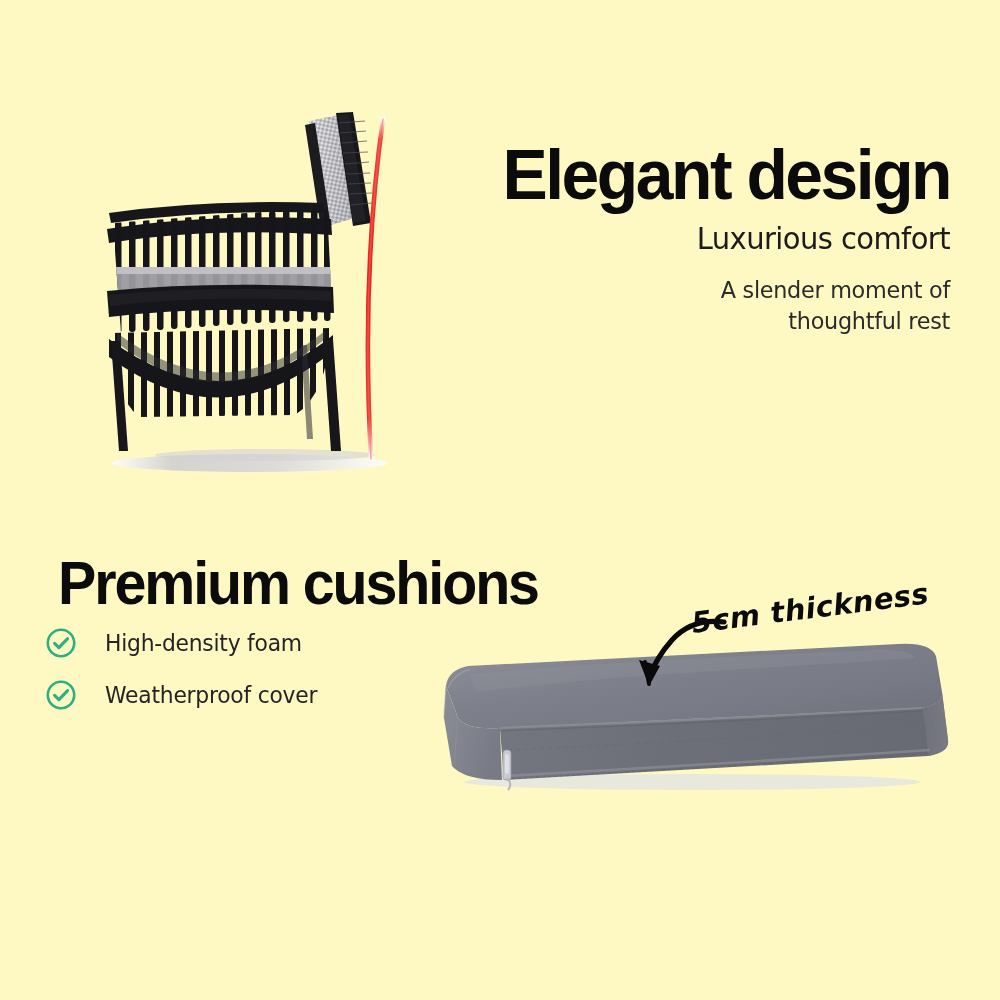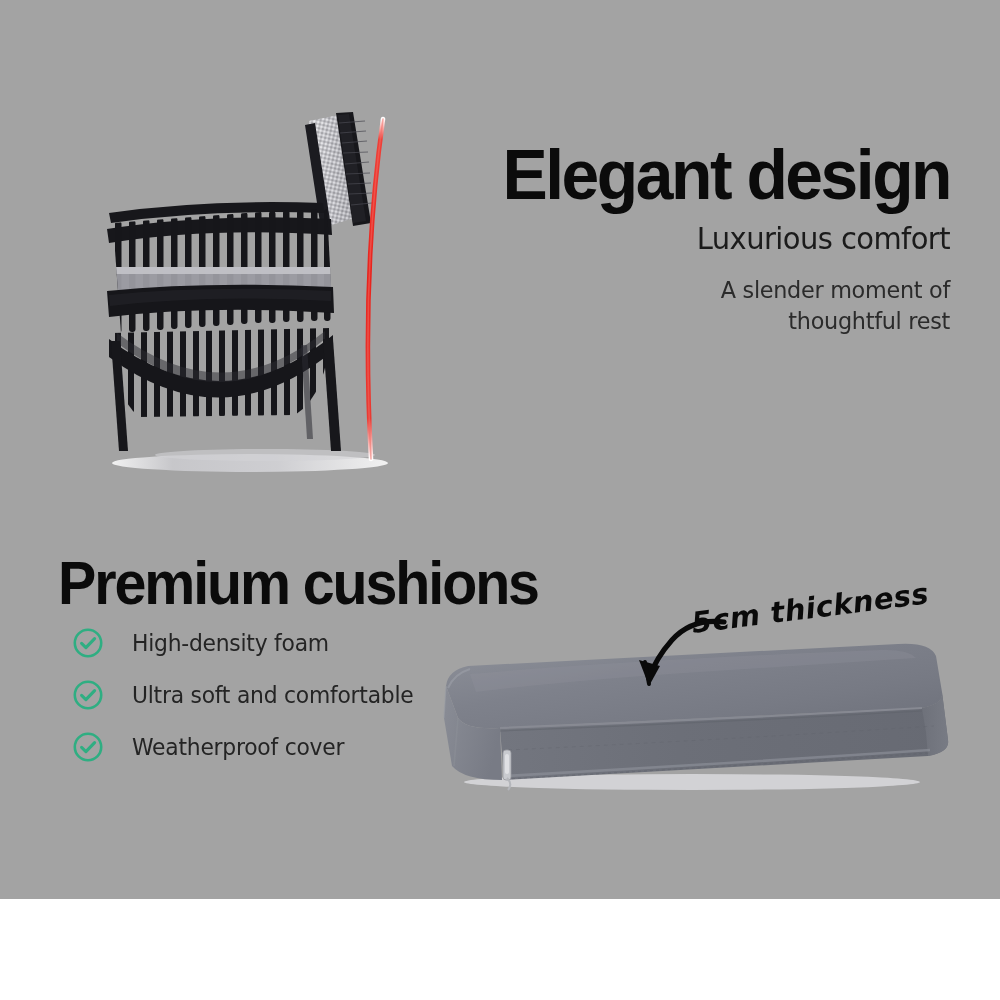--- a/index.html
+++ b/index.html
@@ -6,22 +6,22 @@
     margin: 0;
     padding: 0;
     background: #ffffff;
   }
   body {
     font-family: "Liberation Sans", sans-serif;
   }
   #page {
     position: relative;
     width: 1000px;
-    height: 899px;
-    background: #a3a3a3;
+    height: 1000px;
+    background: #fef9c3;
     overflow: hidden;
   }
 
   
   #hero-text {
     position: absolute;
     left: 430px;
     top: 140px;
     width: 520px;
     text-align: right;
@@ -80,21 +80,21 @@
     letter-spacing: -2.2px;
     color: #0b0b0b;
     transform: scaleX(0.94);
     transform-origin: left center;
     white-space: nowrap;
   }
 
   
   #feature-list {
     position: absolute;
-    left: 72px;
+    left: 45px;
     top: 617px;
     width: 420px;
   }
   .feature-row {
     display: flex;
     align-items: center;
     height: 52px;
     margin-bottom: 0px;
   }
   .feature-check {
@@ -289,29 +289,20 @@
     <div class="feature-row">
       <span class="feature-check">
         <svg viewBox="0 0 32 32" width="32" height="32">
           <circle cx="16" cy="16" r="13.2" fill="none" stroke="#2fae82" stroke-width="2.6"></circle>
           <path d="M9.6 16.4 L13.9 20.6 L22.6 11.6" fill="none" stroke="#2fae82" stroke-width="3.1" stroke-linecap="round" stroke-linejoin="round"></path>
         </svg>
       </span>
       <span class="feature-label">High-density foam</span>
     </div>
 
-    <div class="feature-row">
-      <span class="feature-check">
-        <svg viewBox="0 0 32 32" width="32" height="32">
-          <circle cx="16" cy="16" r="13.2" fill="none" stroke="#2fae82" stroke-width="2.6"></circle>
-          <path d="M9.6 16.4 L13.9 20.6 L22.6 11.6" fill="none" stroke="#2fae82" stroke-width="3.1" stroke-linecap="round" stroke-linejoin="round"></path>
-        </svg>
-      </span>
-      <span class="feature-label">Ultra soft and comfortable</span>
-    </div>
 
     <div class="feature-row">
       <span class="feature-check">
         <svg viewBox="0 0 32 32" width="32" height="32">
           <circle cx="16" cy="16" r="13.2" fill="none" stroke="#2fae82" stroke-width="2.6"></circle>
           <path d="M9.6 16.4 L13.9 20.6 L22.6 11.6" fill="none" stroke="#2fae82" stroke-width="3.1" stroke-linecap="round" stroke-linejoin="round"></path>
         </svg>
       </span>
       <span class="feature-label">Weatherproof cover</span>
     </div>

